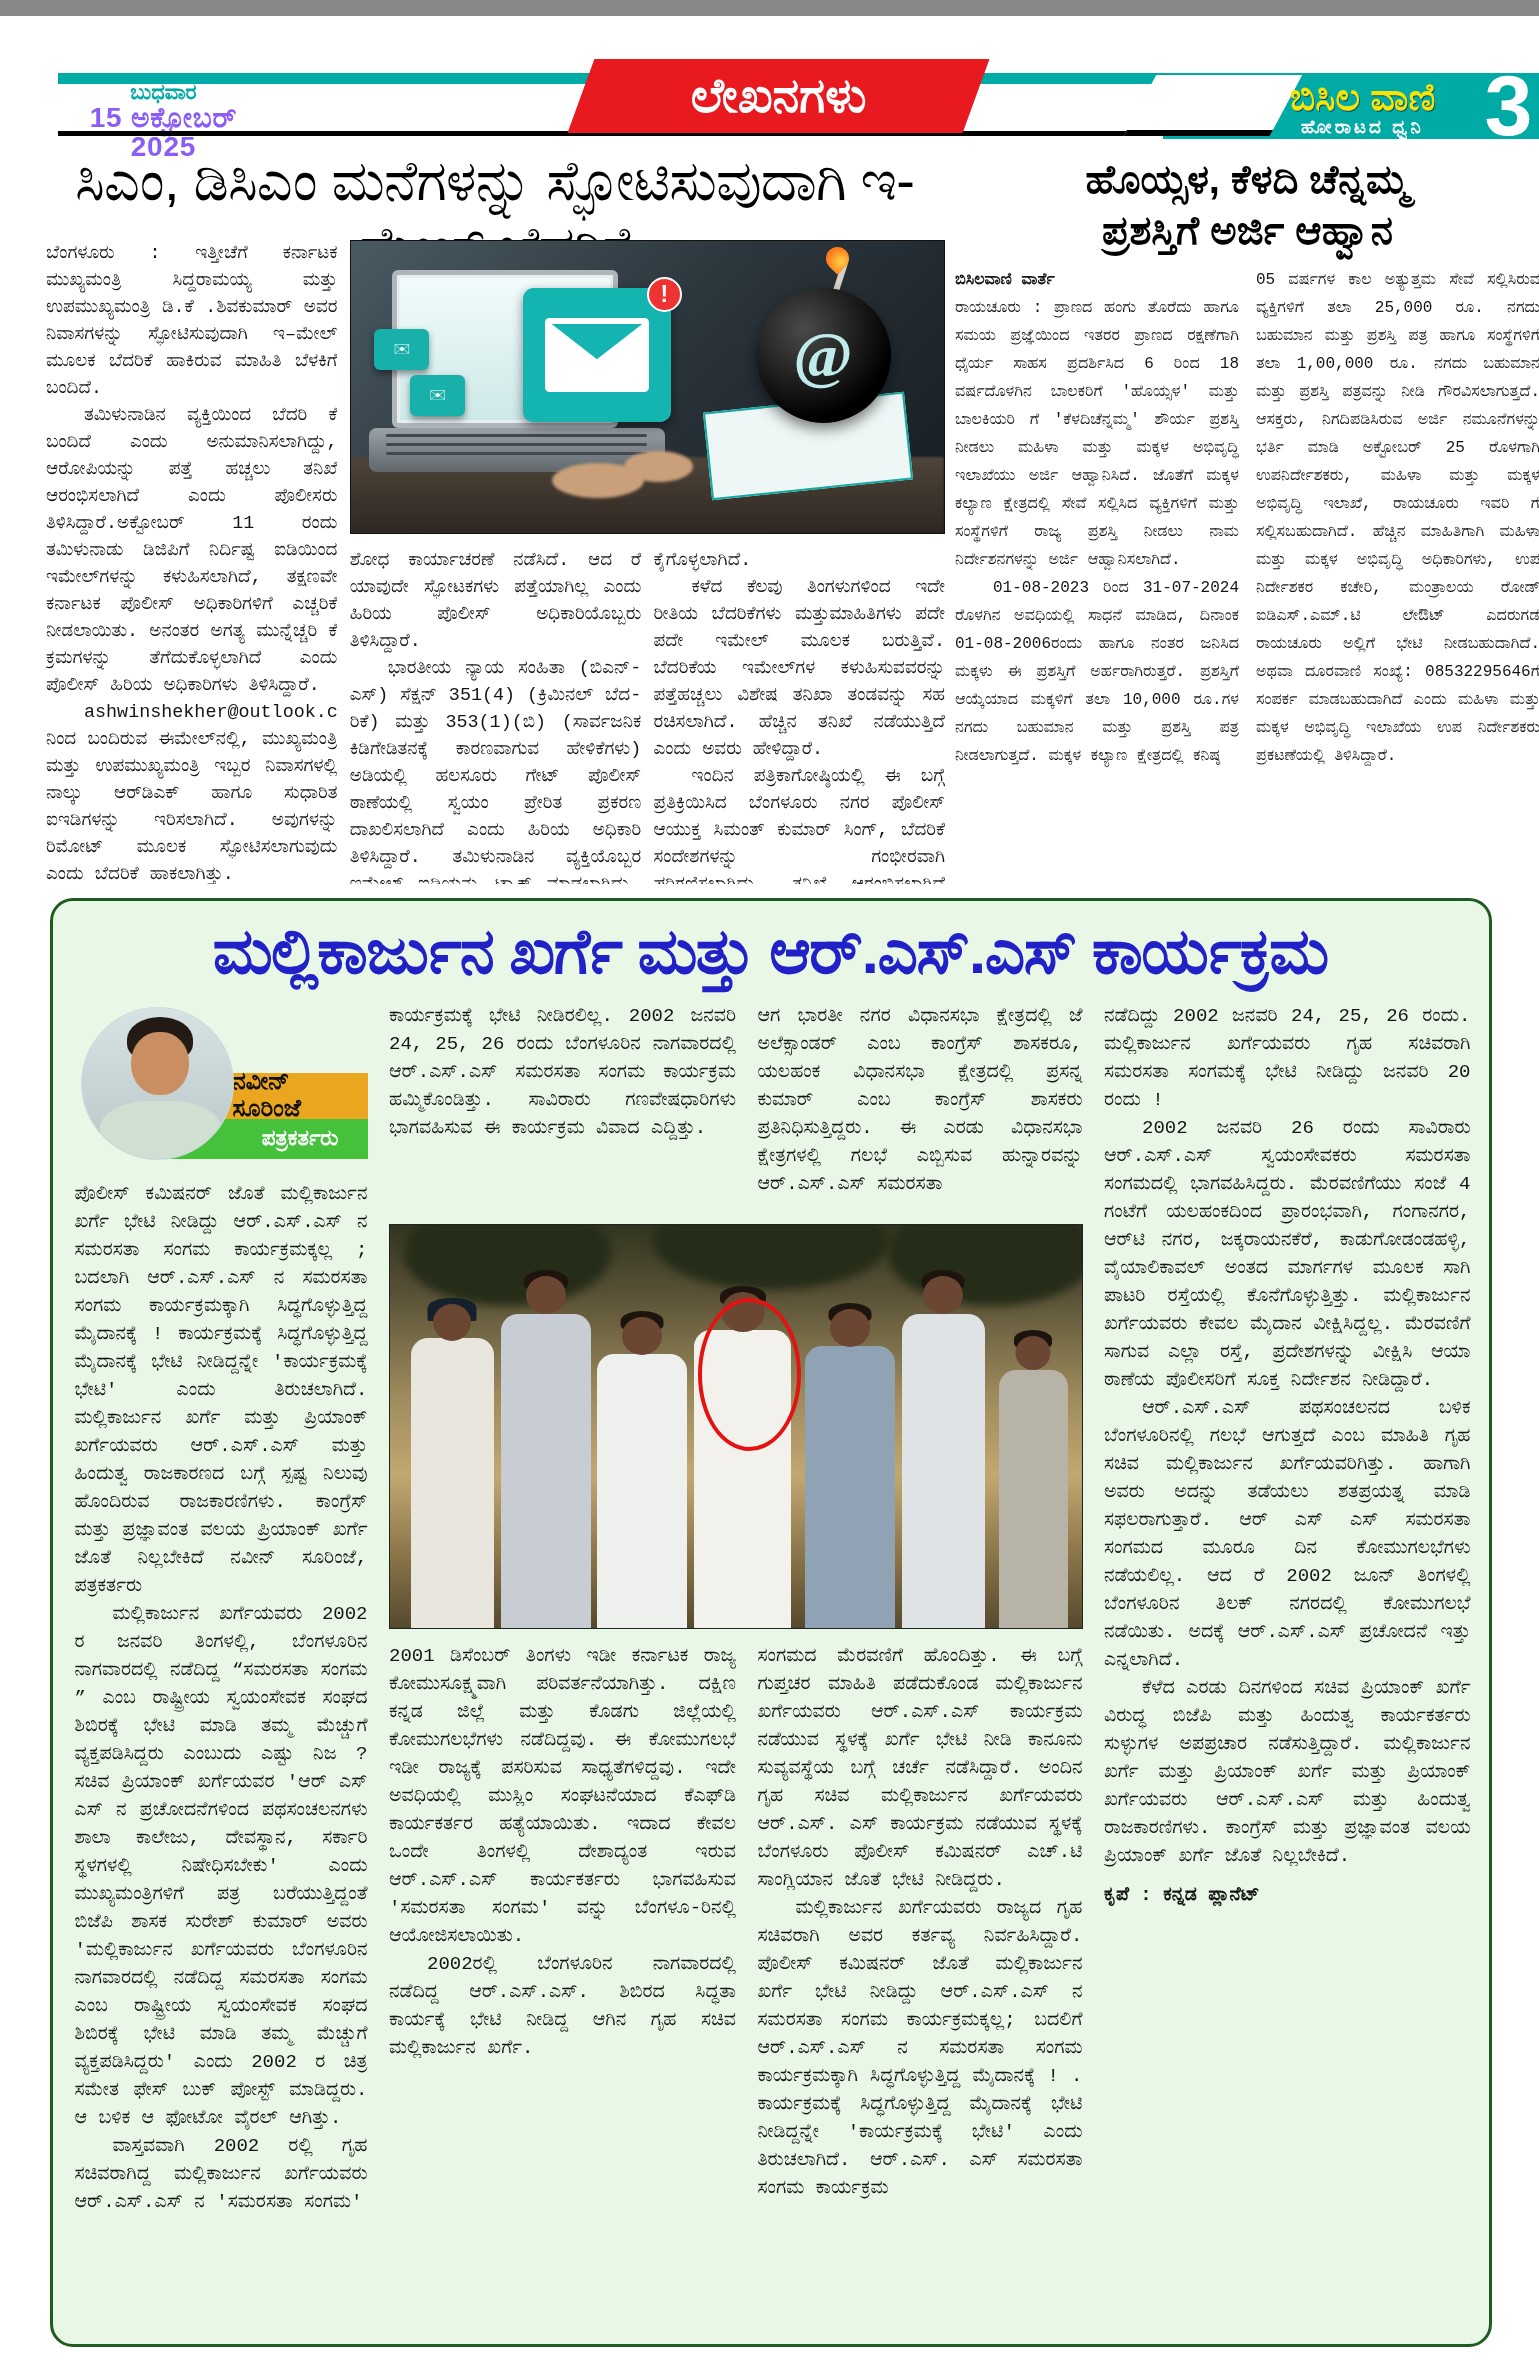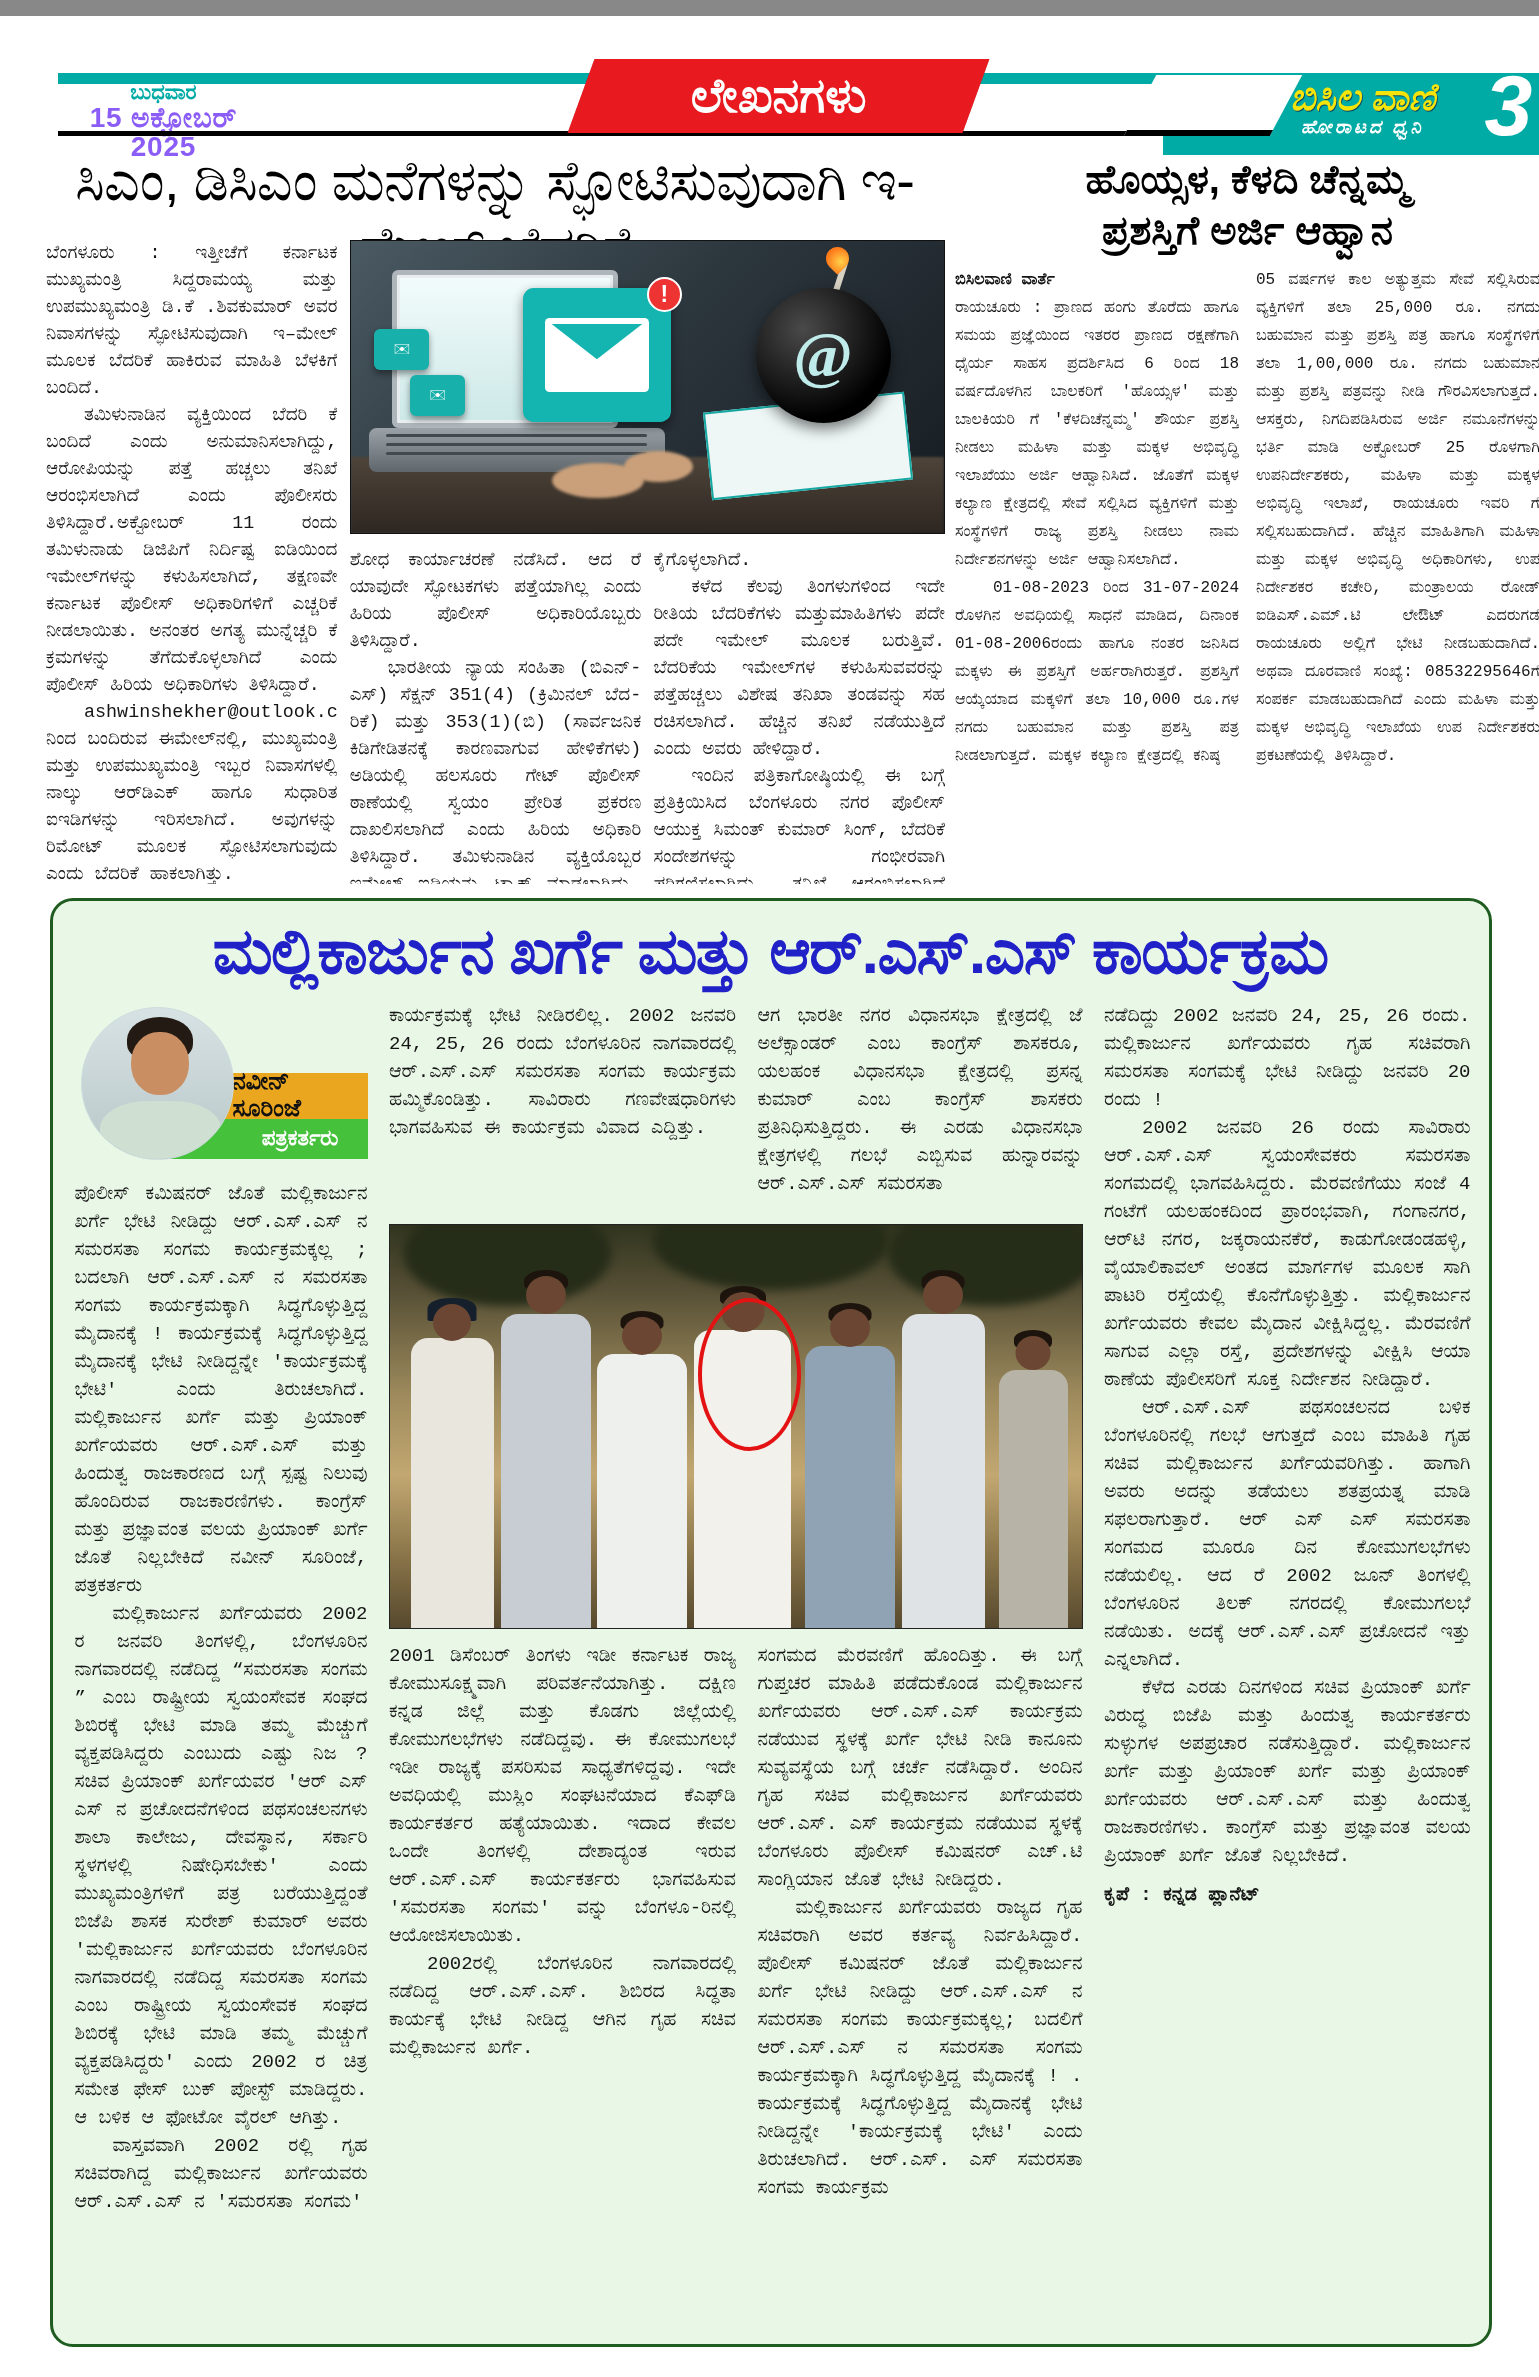--- a/index.html
+++ b/index.html
@@ -12,21 +12,21 @@
   .page{position:relative;width:1540px;height:2377px;background:#ffffff;margin:16px auto;overflow:hidden;color:#111;}
 
   
   .teal-bar{position:absolute;left:58px;top:57px;right:0;height:10.7px;background:var(--teal);}
   .date-block{position:absolute;left:60px;top:64px;width:207px;text-align:center;}
   .weekday{color:var(--teal);font-weight:bold;font-size:21px;line-height:23px;}
   .date{color:#8b5cf6;font-weight:bold;font-size:28px;line-height:29px;letter-spacing:0.8px;}
   .header-rule{position:absolute;left:58px;top:115px;width:1185px;height:5.4px;background:#000;}
   .section-banner{position:absolute;left:581px;top:43px;width:395px;height:74px;background:var(--red);transform:skewX(-20deg);display:flex;align-items:center;justify-content:center;box-shadow:0 1.5px 0 rgba(0,0,0,.25);}
   .section-banner span{transform:skewX(20deg);color:#fff;font-size:48px;font-weight:bold;}
-  .masthead{position:absolute;left:1163px;top:57px;width:377px;height:82px;background:var(--teal);font-style:italic;}
+  .masthead{position:absolute;left:1163px;top:57px;width:377px;height:66px;background:var(--teal);}
   .masthead .notch{position:absolute;left:-23px;top:1.5px;width:146px;height:61px;background:#fff;transform:skewX(-28deg);border-bottom:6.1px solid #000;}
   .mh-title{position:absolute;left:92px;top:3.1px;width:215px;text-align:center;color:var(--yellow);font-size:38px;font-weight:bold;text-shadow:0.8px 0.8px 0 #046;}
   .mh-tagline{position:absolute;left:92px;top:43px;width:215px;text-align:center;color:#fff;font-size:18.4px;font-weight:bold;letter-spacing:3.1px;}
   .mh-pagenum{position:absolute;right:7.7px;top:-10.7px;color:#fff;font-size:86px;font-weight:bold;line-height:86px;}
 
   
   .col{overflow:hidden;font-family:Liberation Mono, monospace;}
   .col p{font-size:19px;line-height:28px;text-align:justify;color:#151515;}
   .para + .para{text-indent:38px;}
 

